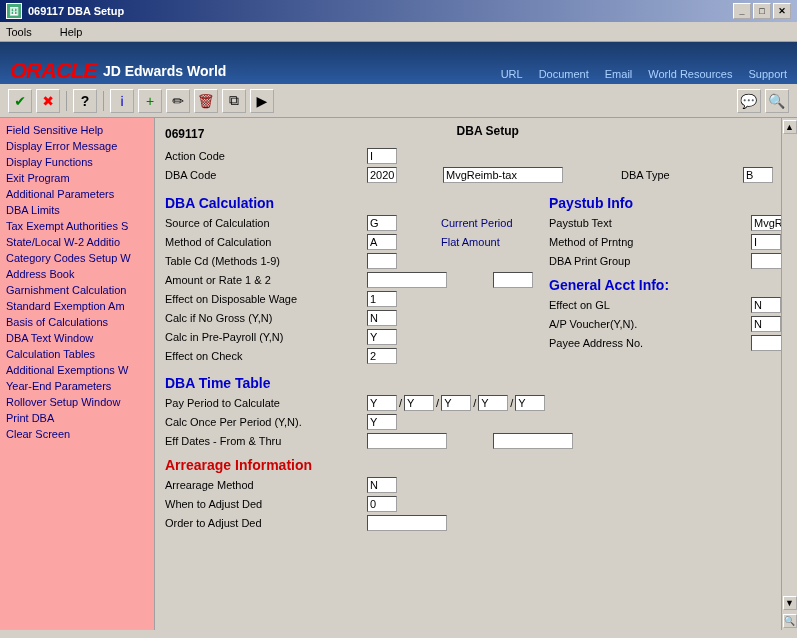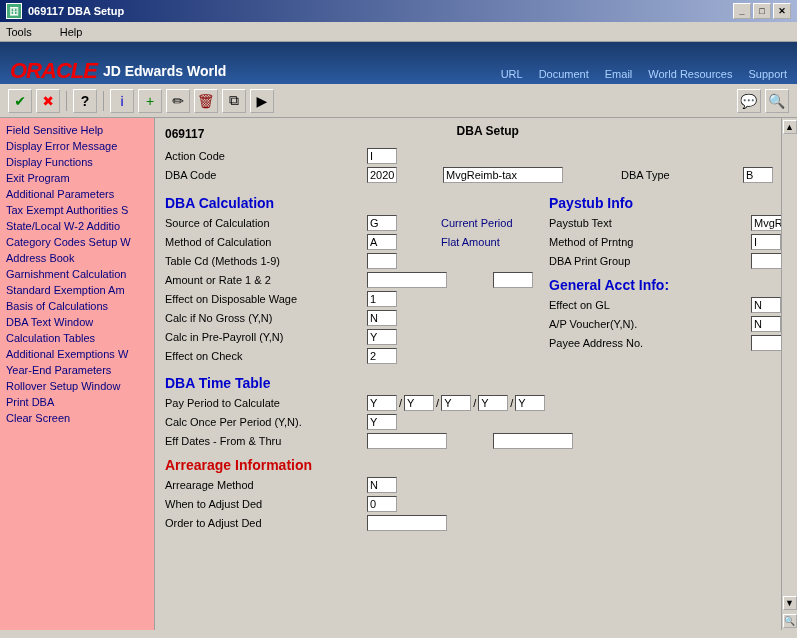--- a/index.html
+++ b/index.html
@@ -196,20 +196,21 @@
 </div>
 
 <div class="main-layout">
 
   <div class="sidebar">
     <div class="sidebar-item">Field Sensitive Help</div>
     <div class="sidebar-item">Display Error Message</div>
     <div class="sidebar-item">Display Functions</div>
     <div class="sidebar-item">Exit Program</div>
     <div class="sidebar-item">Additional Parameters</div>
+    <div class="sidebar-item">DBA Limits</div>
     <div class="sidebar-item">Tax Exempt Authorities S</div>
     <div class="sidebar-item">State/Local W-2 Additio</div>
     <div class="sidebar-item">Category Codes Setup W</div>
     <div class="sidebar-item">Address Book</div>
     <div class="sidebar-item">Garnishment Calculation</div>
     <div class="sidebar-item">Standard Exemption Am</div>
     <div class="sidebar-item">Basis of Calculations</div>
     <div class="sidebar-item">DBA Text Window</div>
     <div class="sidebar-item">Calculation Tables</div>
     <div class="sidebar-item">Additional Exemptions W</div>

